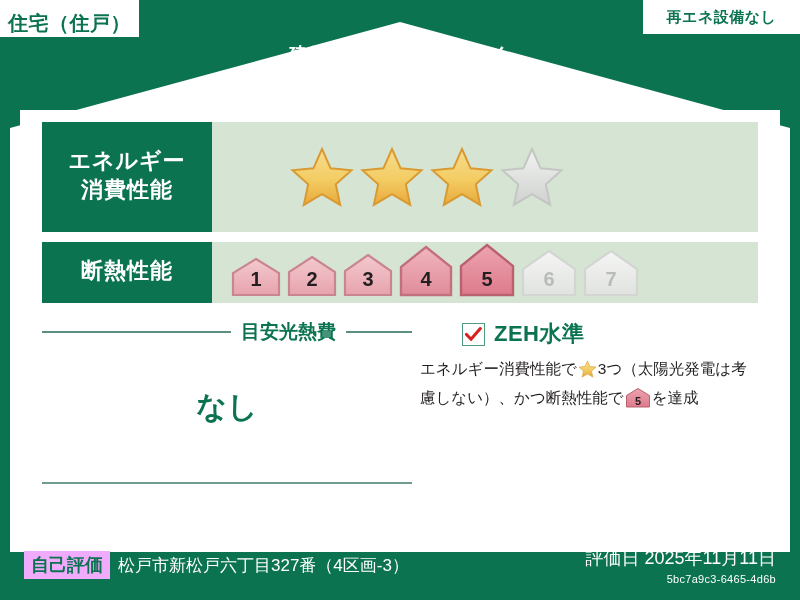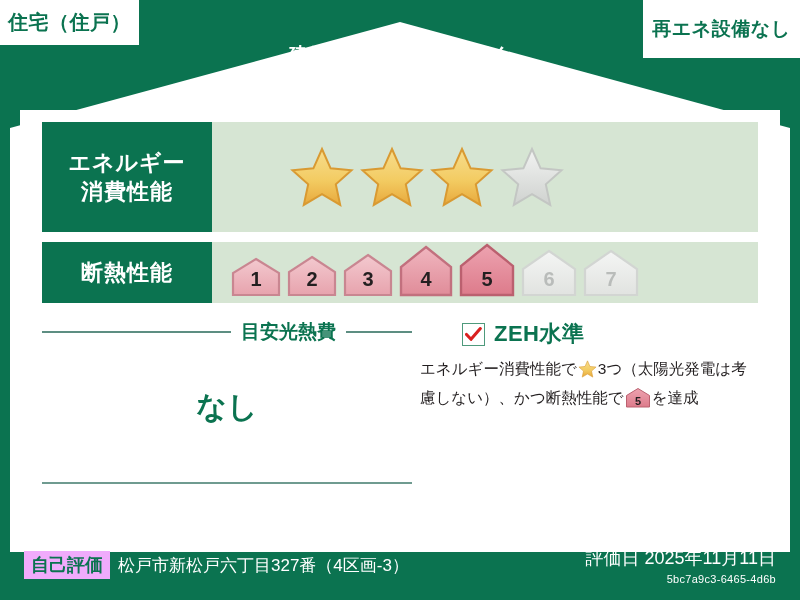--- a/index.html
+++ b/index.html
@@ -16,22 +16,22 @@
     position:absolute; left:0; top:0; width:800px; height:600px;
   }
 
   
   .badge{
     position:absolute; top:0; background:#ffffff;
     display:flex; align-items:center; justify-content:center;
     color:#0b7350; font-weight:bold; letter-spacing:.5px;
     z-index:5;
   }
-  .badge-left{ left:0; width:139px; height:45px; font-size:20px; }
-  .badge-right{ right:0; width:157px; height:58px; font-size:19px;margin-left:9px; }
+  .badge-left{ left:0; width:139px; height:37px; font-size:20px;align-items:flex-end; }
+  .badge-right{ right:0; width:157px; height:34px; font-size:15px;margin-left:9px; }
 
   
   .header-text{
     position:absolute; left:0; right:0; top:42px; text-align:center;
     color:#ffffff; z-index:4;
   }
   .header-sub{ font-size:19px; font-weight:bold; letter-spacing:1px; }
   .header-main{ font-size:31px; font-weight:bold; letter-spacing:1.5px; margin-top:6px; }
 
   
@@ -47,20 +47,21 @@
     margin:0 22px;
   }
   .row-energy{ margin-top:12px; height:110px; }
   .row-insul{ margin-top:10px; height:61px; }
 
   .row-label{
     width:170px; background:#0b7350; color:#fff;
     display:flex; flex-direction:column; align-items:center; justify-content:center;
     font-weight:bold; font-size:22px; line-height:1.32; letter-spacing:1px;
     flex:0 0 170px;
+    font-family:Liberation Mono, monospace;
   }
   .row-body{ flex:1; display:flex; align-items:center; }
 
   
   .stars{ display:flex; align-items:center; gap:6px; padding-left:78px; }
 
   
   .houses{ display:flex; align-items:flex-end; padding-left:18px; height:100%; padding-bottom:6px; }
   .hs{ position:relative; margin-right:4px; }
   .hs svg{ display:block; }

